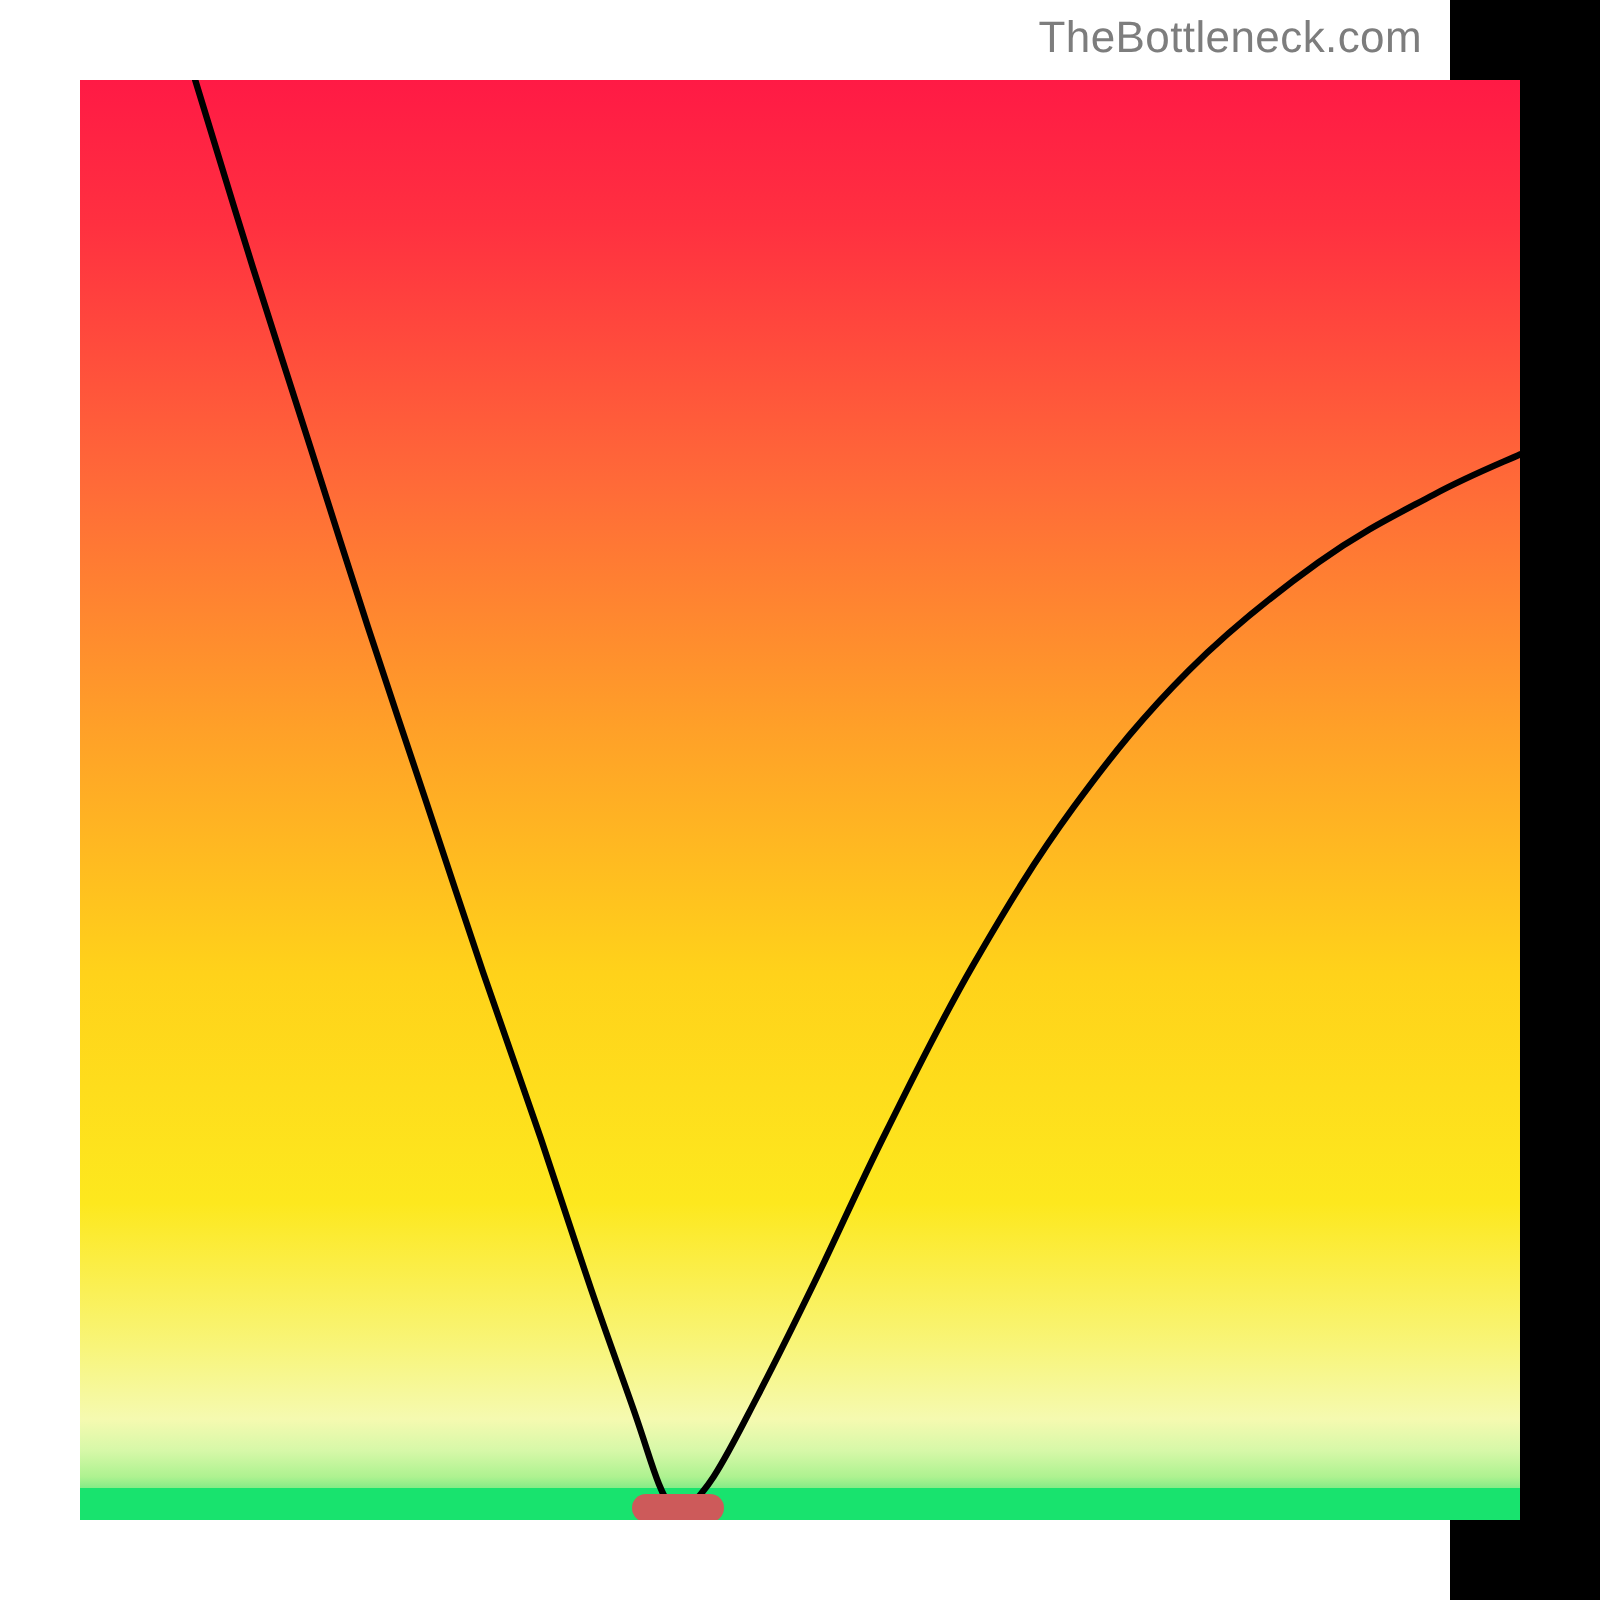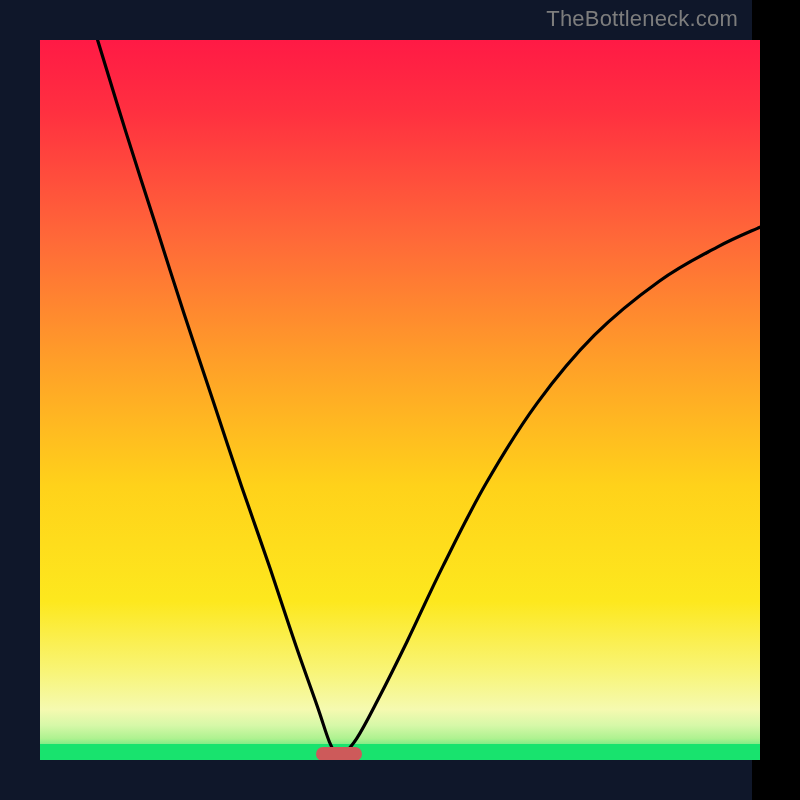--- a/index.html
+++ b/index.html
@@ -10,22 +10,21 @@
     background: #000;
     overflow: hidden;
     font-family: Arial, Helvetica, sans-serif;
   }
   .frame {
     position: absolute;
     top: 0;
     left: 0;
     width: 725px;
     height: 800px;
-    background: #0f172a;
-    padding-left: 27px;
+    background: #ffffff;
   }
   .plot-area {
     position: absolute;
     top: 40px;
     left: 40px;
     width: 720px;
     height: 720px;
     overflow: hidden;
   }
   .gradient-bg {

